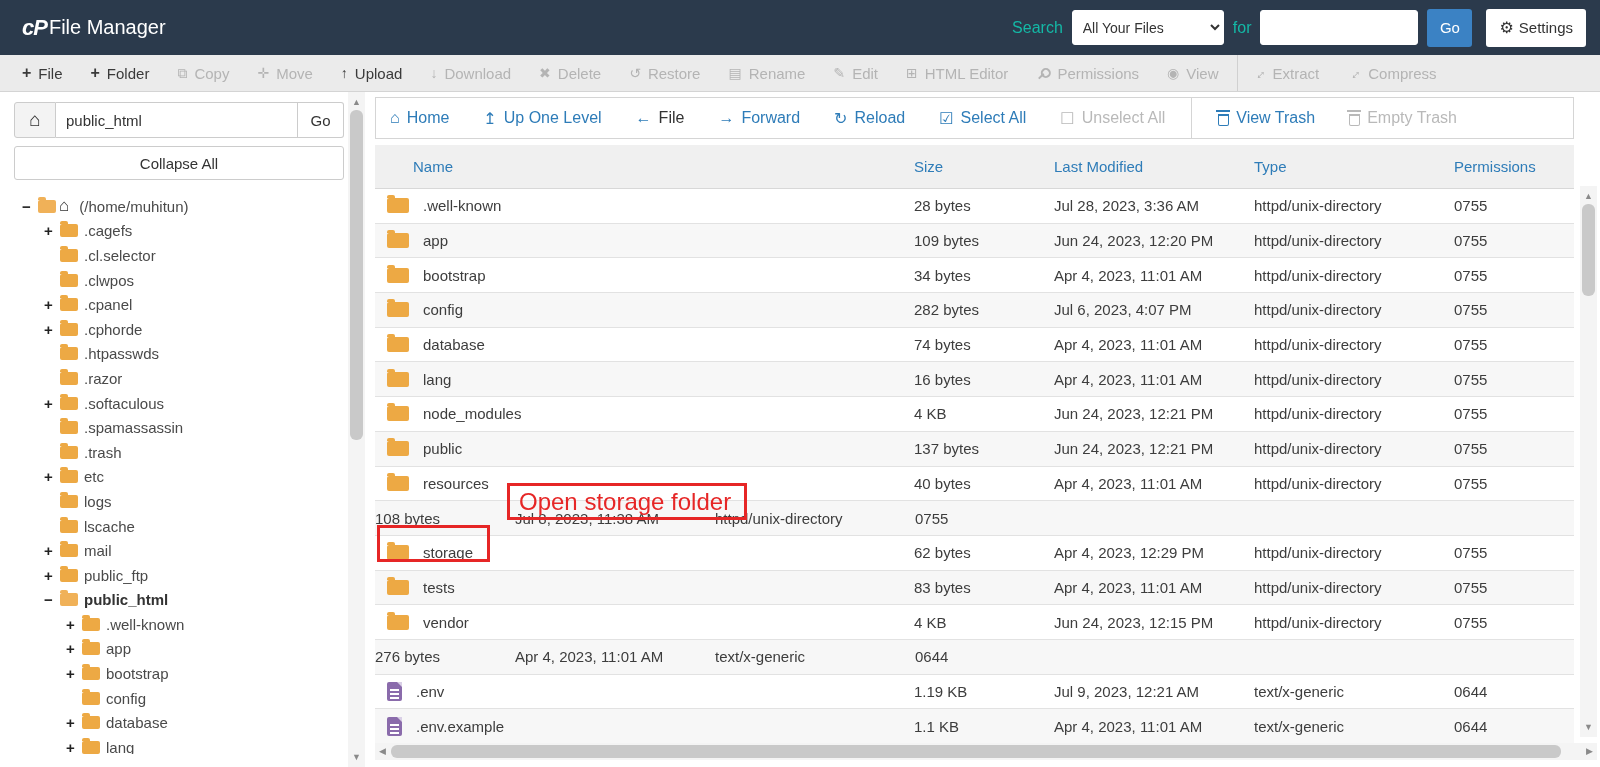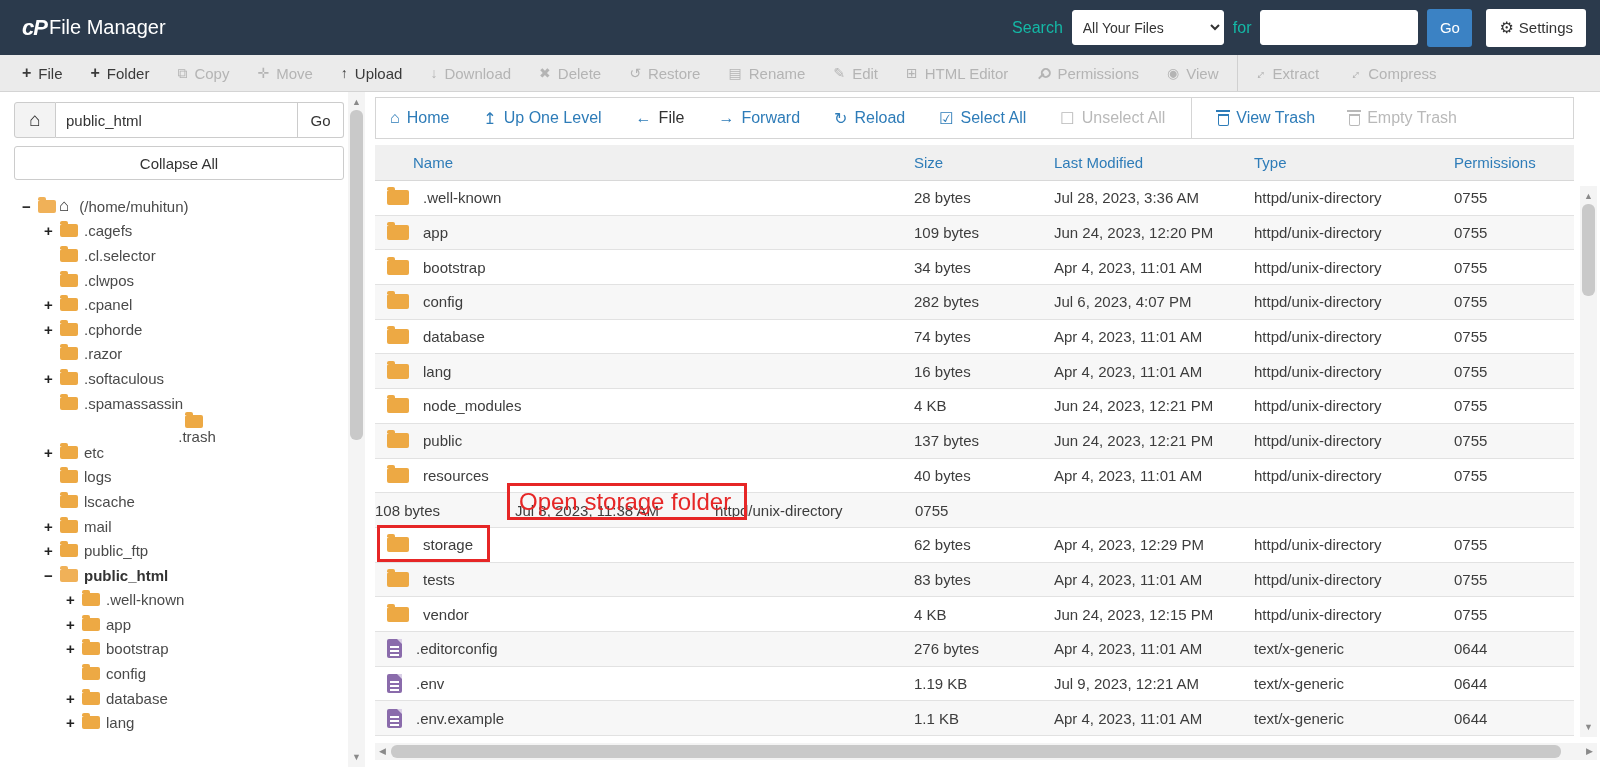--- a/index.html
+++ b/index.html
@@ -77,21 +77,21 @@
     padding:0 4px 0 14px; gap:34px; }
   .nav-item { display:flex; align-items:center; gap:7px; font-size:16px; cursor:pointer; }
   .nav-item .nicon { font-size:16px; color:#2e7cb8; }
   .nav-item.link { color:#2e7cb8; }
   .nav-item.dark { color:#333; }
   .nav-item.disabled { color:#b9b9b9; }
   .nav-item.disabled .nicon { color:#b9b9b9; }
   .nav-divider { width:1px; height:42px; background:#d5d5d5; margin:0 -8px; }
 
   
-  .thead { margin-top:6px; height:36px; background:#f0f0f0; border-bottom:1px solid #d8d8d8;
+  .thead { margin-top:6px; height:44px; background:#f0f0f0; border-bottom:1px solid #d8d8d8;
     display:flex; align-items:center; color:#2e7cb8; font-size:15px; }
   .cell { flex:none; }
   .cell.name { flex:1; display:flex; align-items:center; padding-left:12px; min-width:0; }
   .thead .cell.name { padding-left:38px; }
   .cell.size { width:140px; }
   .cell.mod { width:200px; }
   .cell.type { width:200px; }
   .cell.perm { width:120px; }
   .frow { height:34.7px; display:flex; align-items:center; font-size:15px; color:#3d3d3d;
     border-bottom:1px solid #e2e2e2; cursor:pointer; }
@@ -237,33 +237,38 @@
       <span class="tlabel">.cpanel</span>
     </li>
         <li style="padding-left: 30px;">
       <span class="exp">+</span>
       <span class="icon-folder"></span>
       <span class="tlabel">.cphorde</span>
     </li>
         <li style="padding-left: 30px;">
       <span class="exp"></span>
       <span class="icon-folder"></span>
+      <span class="tlabel">.htpasswds</span>
+    </li>
+        <li style="padding-left: 30px;">
+      <span class="exp"></span>
+      <span class="icon-folder"></span>
       <span class="tlabel">.razor</span>
     </li>
         <li style="padding-left: 30px;">
       <span class="exp">+</span>
       <span class="icon-folder"></span>
       <span class="tlabel">.softaculous</span>
     </li>
         <li style="padding-left: 30px;">
       <span class="exp"></span>
       <span class="icon-folder"></span>
       <span class="tlabel">.spamassassin</span>
     </li>
-        <li style="padding-left: 30px; flex-direction: column;">
+        <li style="padding-left: 30px;">
       <span class="exp"></span>
       <span class="icon-folder"></span>
       <span class="tlabel">.trash</span>
     </li>
         <li style="padding-left: 30px;">
       <span class="exp">+</span>
       <span class="icon-folder"></span>
       <span class="tlabel">etc</span>
     </li>
         <li style="padding-left: 30px;">
@@ -499,24 +504,20 @@
     <div class="cell name">
       <span class="ficon icon-folder"></span>
       <span class="fname">vendor</span>
     </div>
     <div class="cell size">4 KB</div>
     <div class="cell mod">Jun 24, 2023, 12:15 PM</div>
     <div class="cell type">httpd/unix-directory</div>
     <div class="cell perm">0755</div>
   </div>
         <div class="frow striped">
-    <div class="cell name">
-      <span class="ficon icon-file"></span>
-      <span class="fname">.editorconfig</span>
-    </div>
     <div class="cell size">276 bytes</div>
     <div class="cell mod">Apr 4, 2023, 11:01 AM</div>
     <div class="cell type">text/x-generic</div>
     <div class="cell perm">0644</div>
   </div>
         <div class="frow">
     <div class="cell name">
       <span class="ficon icon-file"></span>
       <span class="fname">.env</span>
     </div>

